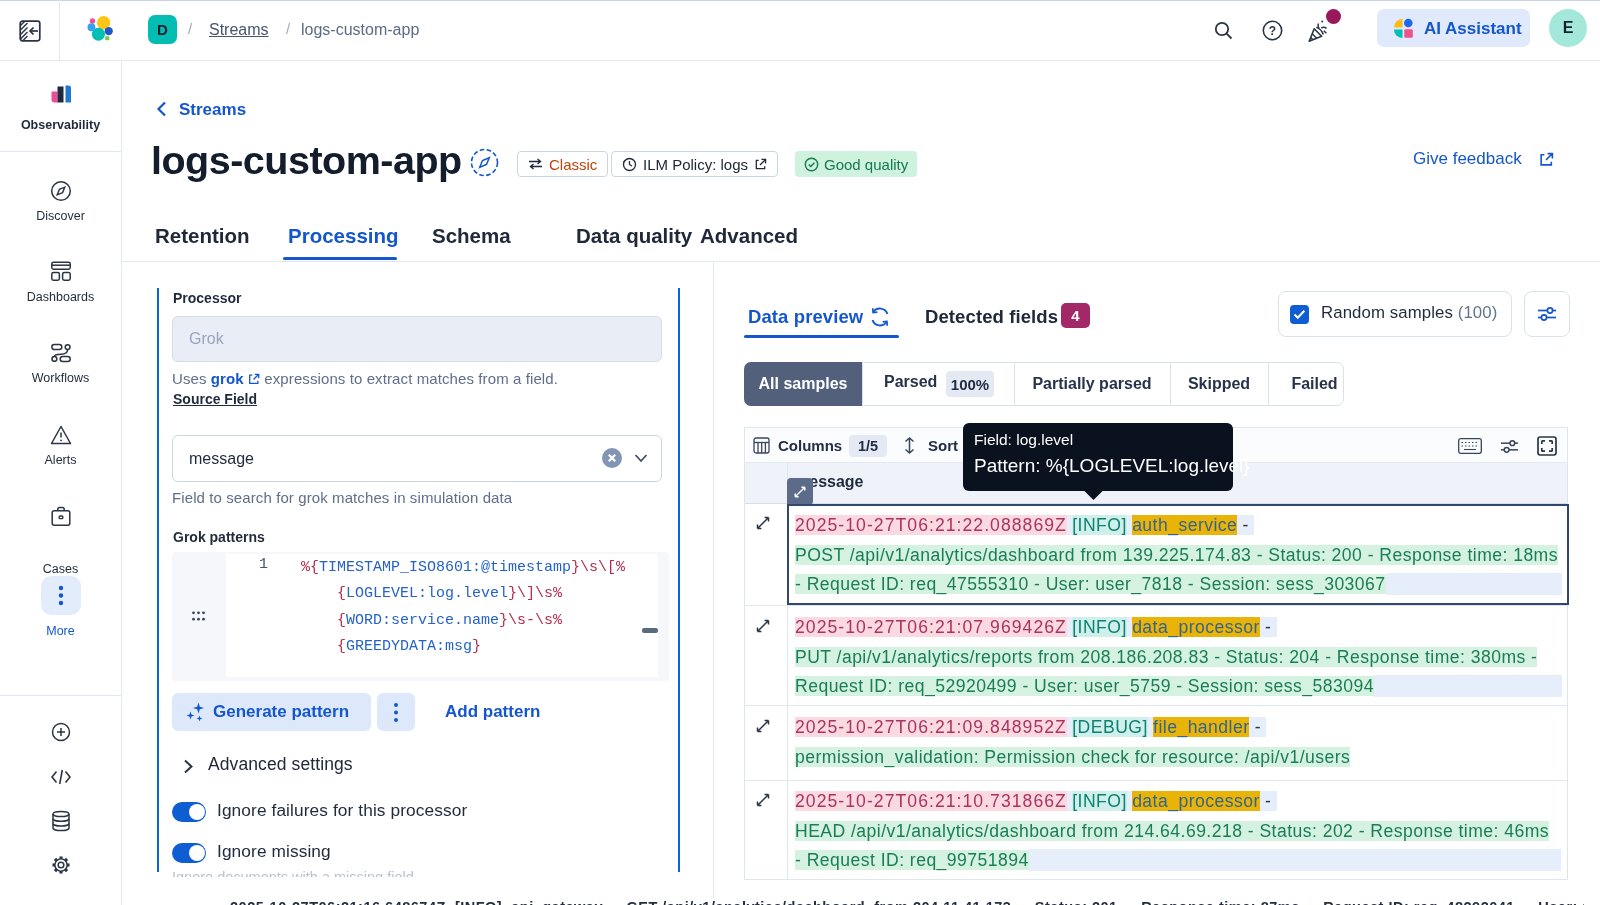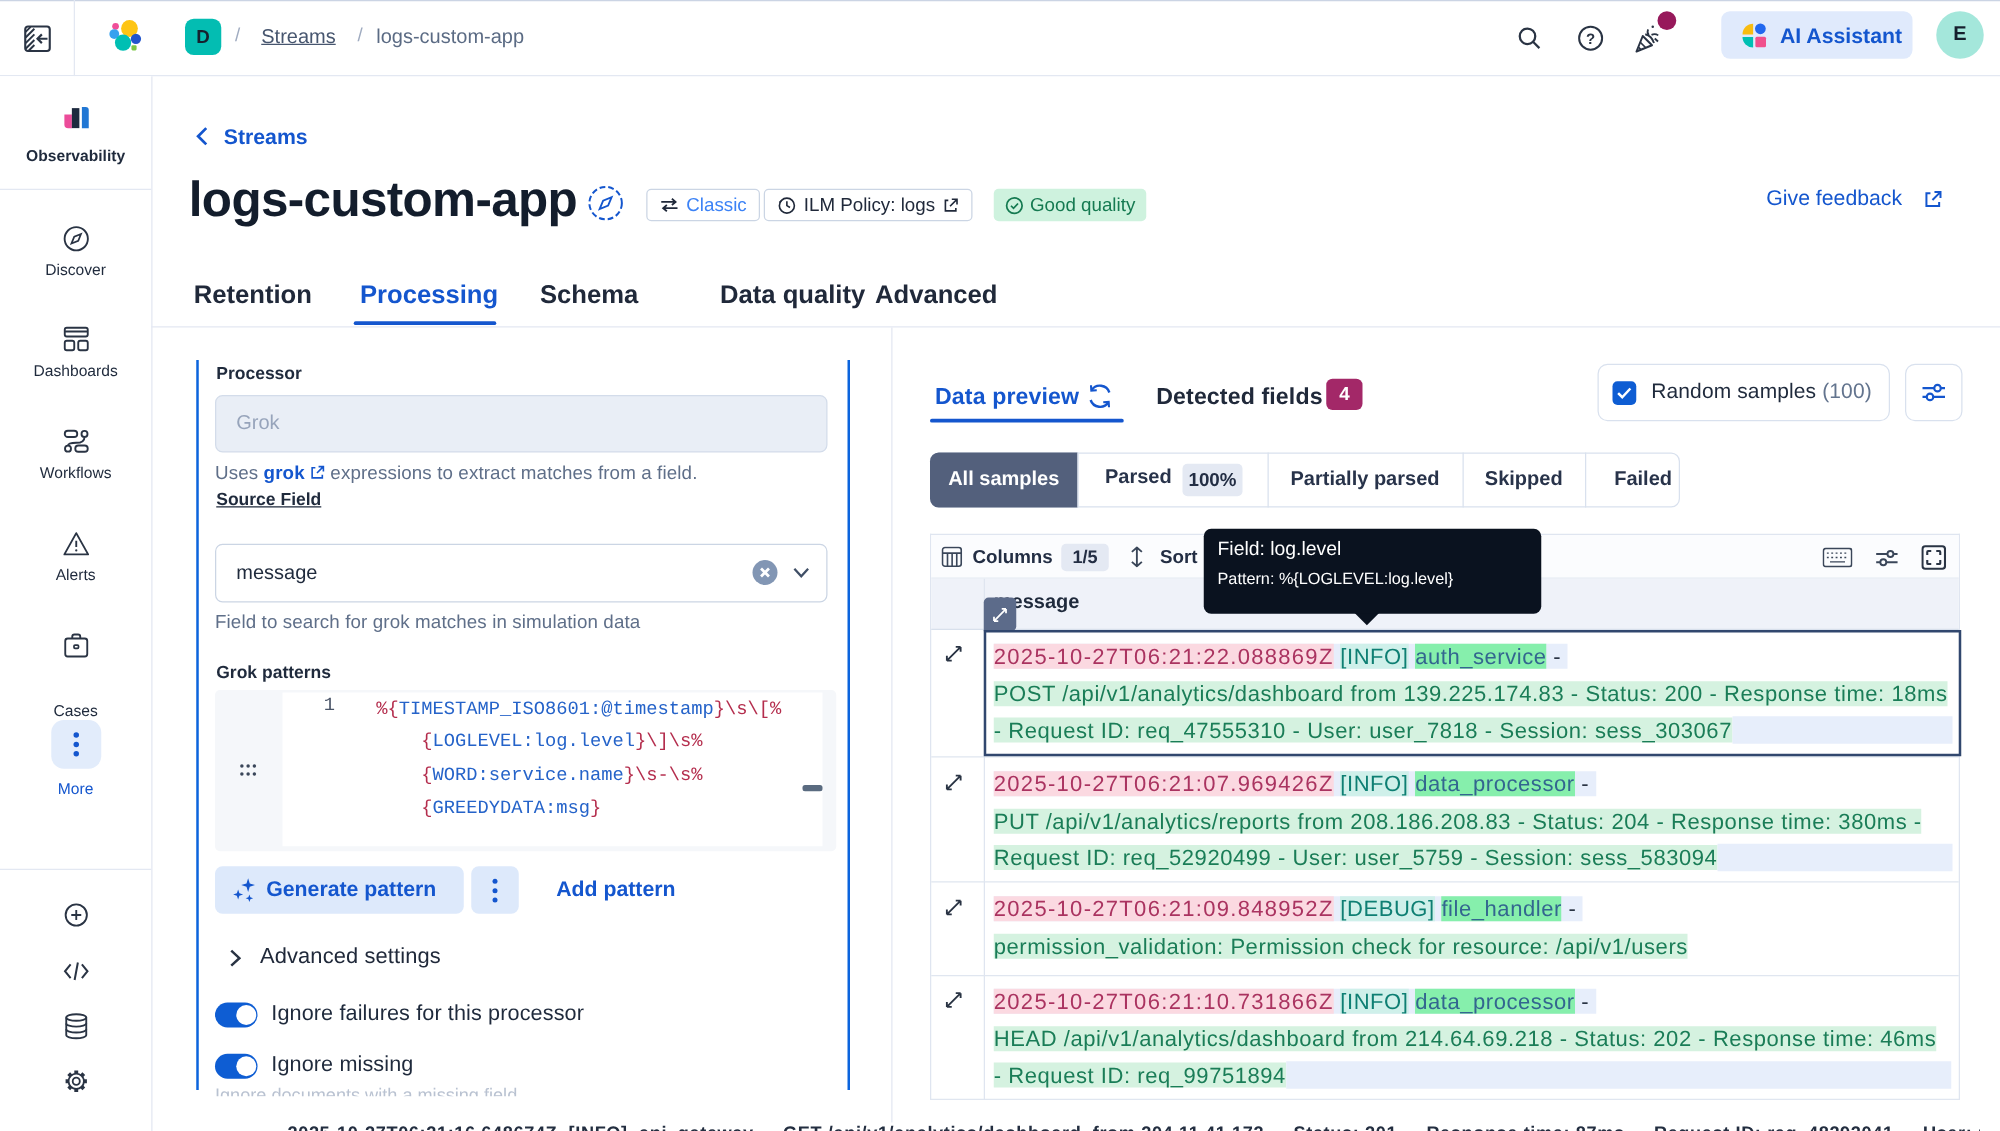--- a/index.html
+++ b/index.html
@@ -174,21 +174,21 @@
 <svg class="abs" style="left:470px;top:148px;" width="29" height="29" viewBox="0 0 29 29" fill="none" stroke="#1456CE" stroke-width="1.6">
   <circle cx="14.5" cy="14.5" r="13" stroke-dasharray="4.6 2.4"></circle>
   <path d="M19.3 9.7 L16.5 16.5 L9.7 19.3 L12.5 12.5 Z" stroke-width="1.5"></path>
 </svg>
 
 <div class="abs" style="left:517px;top:151px;height:26px;border:1px solid #CBD5E4;border-radius:4px;background:#fff;display:flex;align-items:center;padding:0 10px;gap:6px;">
   <svg width="15" height="12" viewBox="0 0 15 12" fill="none" stroke="#20293A" stroke-width="1.4">
       <path d="M1 3.5 H12 M9.5 1 L12.5 3.5 L9.5 6"></path>
       <path d="M14 8.5 H3 M5.5 6 L2.5 8.5 L5.5 11"></path>
     </svg>
-  <span style="font-size:15px;font-weight:500;color:#3b82f6;">Classic</span>
+  <span style="font-size:15px;font-weight:500;color:#c2410c;">Classic</span>
 </div>
 <div class="abs" style="left:611px;top:151px;height:26px;border:1px solid #CBD5E4;border-radius:4px;background:#fff;display:flex;align-items:center;padding:0 10px;gap:6px;">
   <svg width="15" height="15" viewBox="0 0 15 15" fill="none" stroke="#20293A" stroke-width="1.3">
       <circle cx="7.5" cy="7.5" r="6"></circle>
       <path d="M7.5 4 V7.5 L10 9"></path>
       <path d="M1.5 5 L3 3.5" stroke-width="1.1"></path>
     </svg>
   <span style="font-size:15px;font-weight:500;color:#20293A;">ILM Policy: logs</span>
   <svg width="13" height="13" viewBox="0 0 14 14" fill="none" stroke="#20293A" stroke-width="1.4">
       <path d="M5 2.5 H2.5 V11.5 H11.5 V9"></path>
@@ -376,21 +376,21 @@
 <div class="abs" style="left:787px;top:478px;width:26px;height:27px;border-radius:4px 4px 4px 0;background:#5C6B8A;"></div>
 <svg class="abs" style="left:793px;top:485px;" width="14" height="14" viewBox="0 0 16 16" fill="none" stroke="#fff" stroke-width="1.6">
     <path d="M2.5 13.5 L13.5 2.5 M13.5 2.5 H9.6 M13.5 2.5 V6.4 M2.5 13.5 H6.4 M2.5 13.5 V9.6"></path>
   </svg>
 
 <style>
 .gl { position:absolute; left:795px; font-size:17.6px; letter-spacing:0.45px; line-height:29.5px; height:29.5px; white-space:pre; color:#2A3444; }
 .base { background:#E7EEFB; }
 .ts { background:#FBD9E1; color:#AA3360; letter-spacing:1.05px; }
 .lv { background:#CFF0EA; color:#0E7F73; }
-.sv { background:#86efac; color:#33668F; }
+.sv { background:#eab308; color:#33668F; }
 .gr { background:#D5F2E0; color:#1A7D57; }
 .tail { display:inline-block; background:#E7EEFB; height:22px; vertical-align:-5px; }
 .exp { position:absolute; left:755px; }
 .rowline { position:absolute; left:745px; width:822px; height:1px; background:#E0E6F0; }
 </style>
 
 <div class="rowline" style="top:605px;"></div>
 <div class="rowline" style="top:705px;"></div>
 <div class="rowline" style="top:780px;"></div>
 
@@ -418,18 +418,18 @@
 <svg class="exp" style="top:792px;" width="16" height="16" viewBox="0 0 16 16" fill="none" stroke="#2A3444" stroke-width="1.5">
     <path d="M2.5 13.5 L13.5 2.5 M13.5 2.5 H9.6 M13.5 2.5 V6.4 M2.5 13.5 H6.4 M2.5 13.5 V9.6"></path>
   </svg>
 <div class="gl" style="top:787px;"><span class="base"><span class="ts">2025-10-27T06:21:10.731866Z</span> <span class="lv">[INFO]</span> <span class="sv">data_processor</span> - </span></div>
 <div class="gl" style="top:816.5px;"><span class="gr">HEAD /api/v1/analytics/dashboard from 214.64.69.218 - Status: 202 - Response time: 46ms</span></div>
 <div class="gl" style="top:846px;"><span class="gr">- Request ID: req_99751894</span><span class="tail" style="width:532px;"></span></div>
 
 <div class="abs" style="left:1086px;top:482px;width:15px;height:15px;background:#0A121F;transform:rotate(45deg);"></div>
 <div class="abs" style="left:963px;top:423px;width:270px;height:68px;border-radius:6px;background:#0A121F;"></div>
 <div class="abs" style="left:974px;top:431px;font-size:15.5px;color:#fff;">Field: log.level</div>
-<div class="abs" style="left:974px;top:455px;font-size:13px;color:#fff;">Pattern: %{LOGLEVEL:log.level}</div>
+<div class="abs" style="left:974px;top:455px;font-size:19px;color:#fff;">Pattern: %{LOGLEVEL:log.level}</div>
 
 <div class="abs" style="left:230px;top:897px;width:1358px;height:8px;overflow:hidden;">
   <div style="position:absolute;top:1.5px;left:0;font-size:14.5px;font-weight:700;letter-spacing:0.5px;white-space:pre;color:#232E40;">2025-10-27T06:21:16.648674Z  [INFO]  api_gateway  -  GET /api/v1/analytics/dashboard  from 204.11.41.173  -  Status: 201  -  Response time: 87ms  -  Request ID: req_48292041  -  User: user_3301  -  Session: sess_771204</div>
 </div>
 <div class="abs" style="left:1584px;top:887px;width:16px;height:18px;background:#fff;border-bottom-right-radius:14px;"></div>
 
 </body></html>

